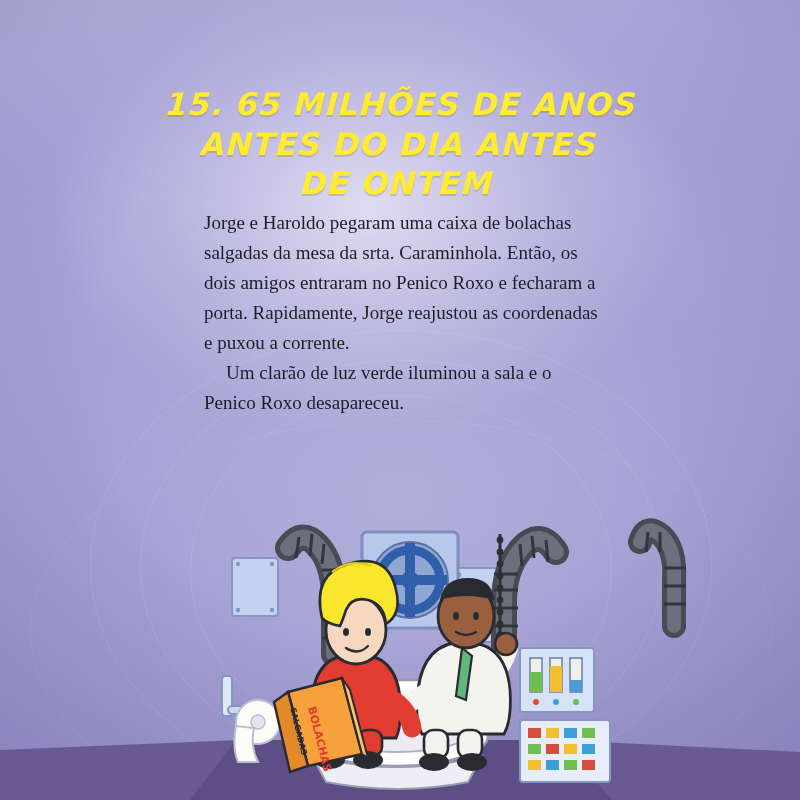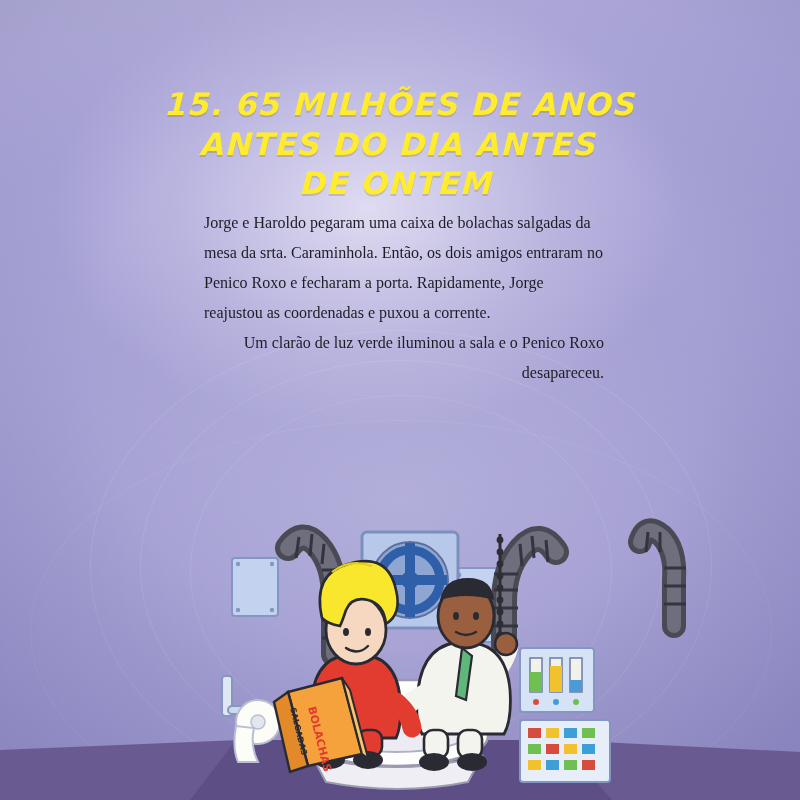--- a/index.html
+++ b/index.html
@@ -63,26 +63,26 @@
     display: block;
   }
 
   
   .body-text {
     position: absolute;
     left: 204px;
     top: 208px;
     width: 400px;
     font-family: "Liberation Serif", serif;
-    font-size: 16px;
+    font-size: 19px;
     line-height: 30px;
     color: #1d1d26;
   }
   .body-text p { margin: 0; }
-  .body-text p.indent { text-indent: 22px; text-align: right; }
+  .body-text p.indent { text-indent: 22px; }
 
   
   .illus {
     position: absolute;
     left: 0;
     bottom: 0;
     width: 800px;
     height: 360px;
   }
   .illus svg { display: block; width: 100%; height: 100%; }

